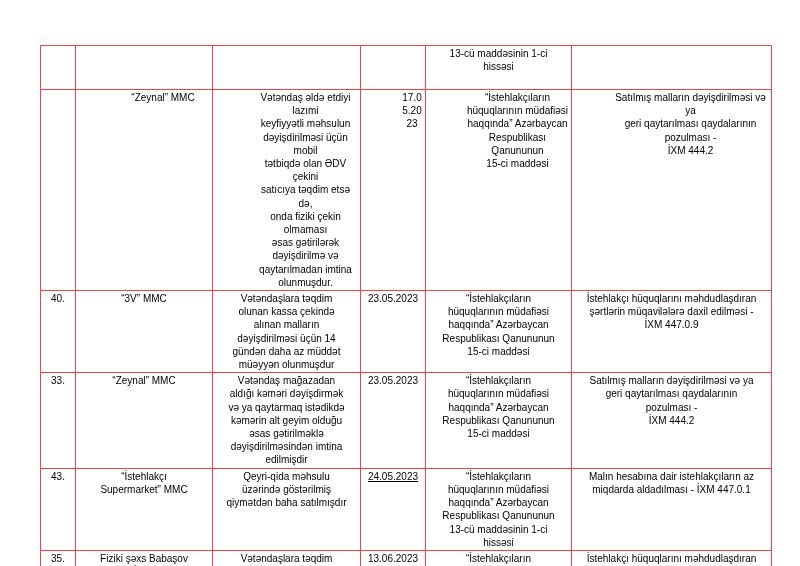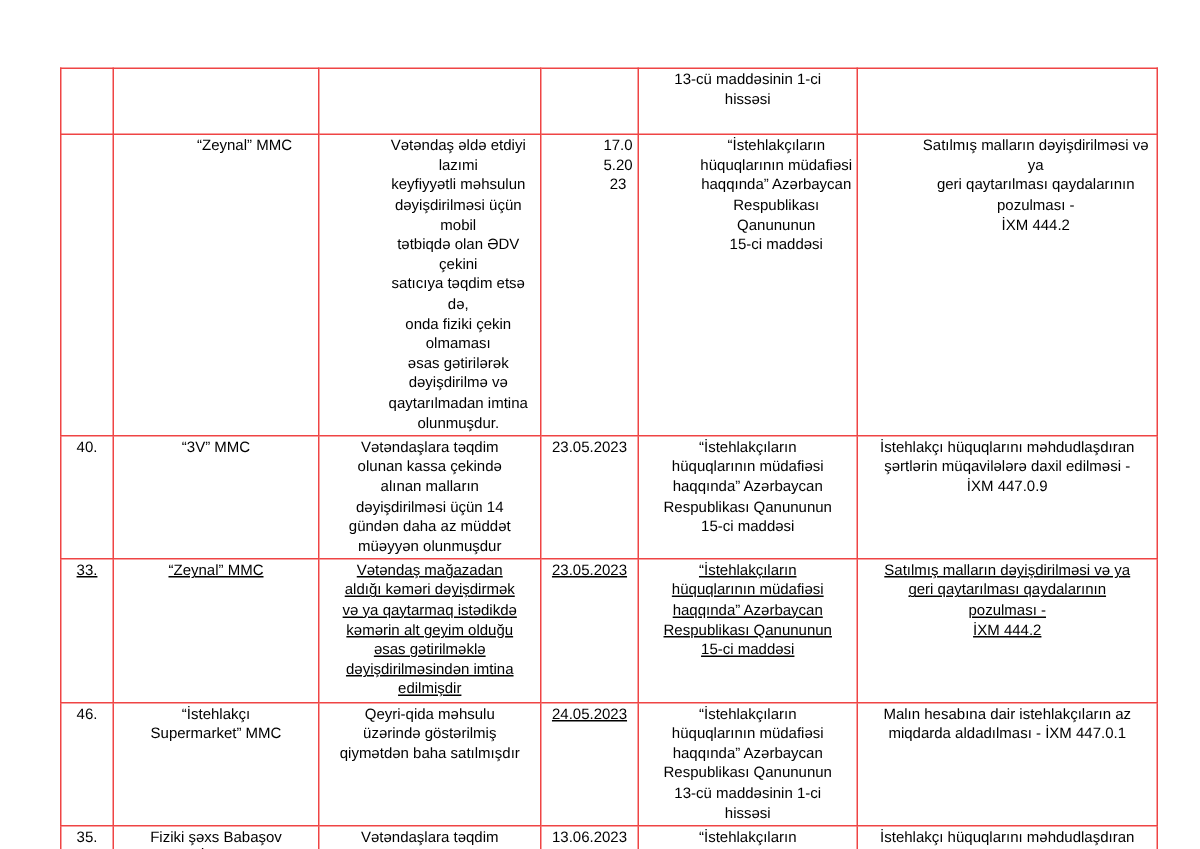--- a/index.html
+++ b/index.html
@@ -27,21 +27,21 @@
     font-size: 10px;
     line-height: 13.2px;
     white-space: pre-line;
     overflow: hidden;
     word-wrap: break-word;
   }
   td.c-sanction { font-size: 10px; }
   tr.r-cont  td { height: 44px; }
   tr.r-31    td { height: 132px; padding-left: 40px; }
   tr.r-32    td { height: 79px; }
-  tr.r-33    td { height: 91px; text-decoration: underline; }
+  tr.r-33    td { height: 91px; }
   tr.r-34    td { height: 80px; }
   tr.r-35    td { height: 120px; }
   td.date-low { vertical-align: bottom; padding-bottom: 16px; text-decoration: underline; }
 </style>
 </head>
 <body>
 
 <div class="page">
   <div class="table-wrap">
     <table class="violations">
@@ -126,21 +126,21 @@
 haqqında” Azərbaycan
 Respublikası Qanununun
 15-ci maddəsi</td>
         <td class="c-sanction">Satılmış malların dəyişdirilməsi və ya
 geri qaytarılması qaydalarının
 pozulması -
 İXM 444.2</td>
       </tr>
 
       <tr class="r-34">
-        <td class="c-num">46.</td>
+        <td class="c-num">43.</td>
         <td class="c-name">“İstehlakçı
 Supermarket” MMC</td>
         <td class="c-desc">Qeyri-qida məhsulu
 üzərində göstərilmiş
 qiymətdən baha satılmışdır</td>
         <td class="c-date date-low">24.05.2023</td>
         <td class="c-law">“İstehlakçıların
 hüquqlarının müdafiəsi
 haqqında” Azərbaycan
 Respublikası Qanununun

